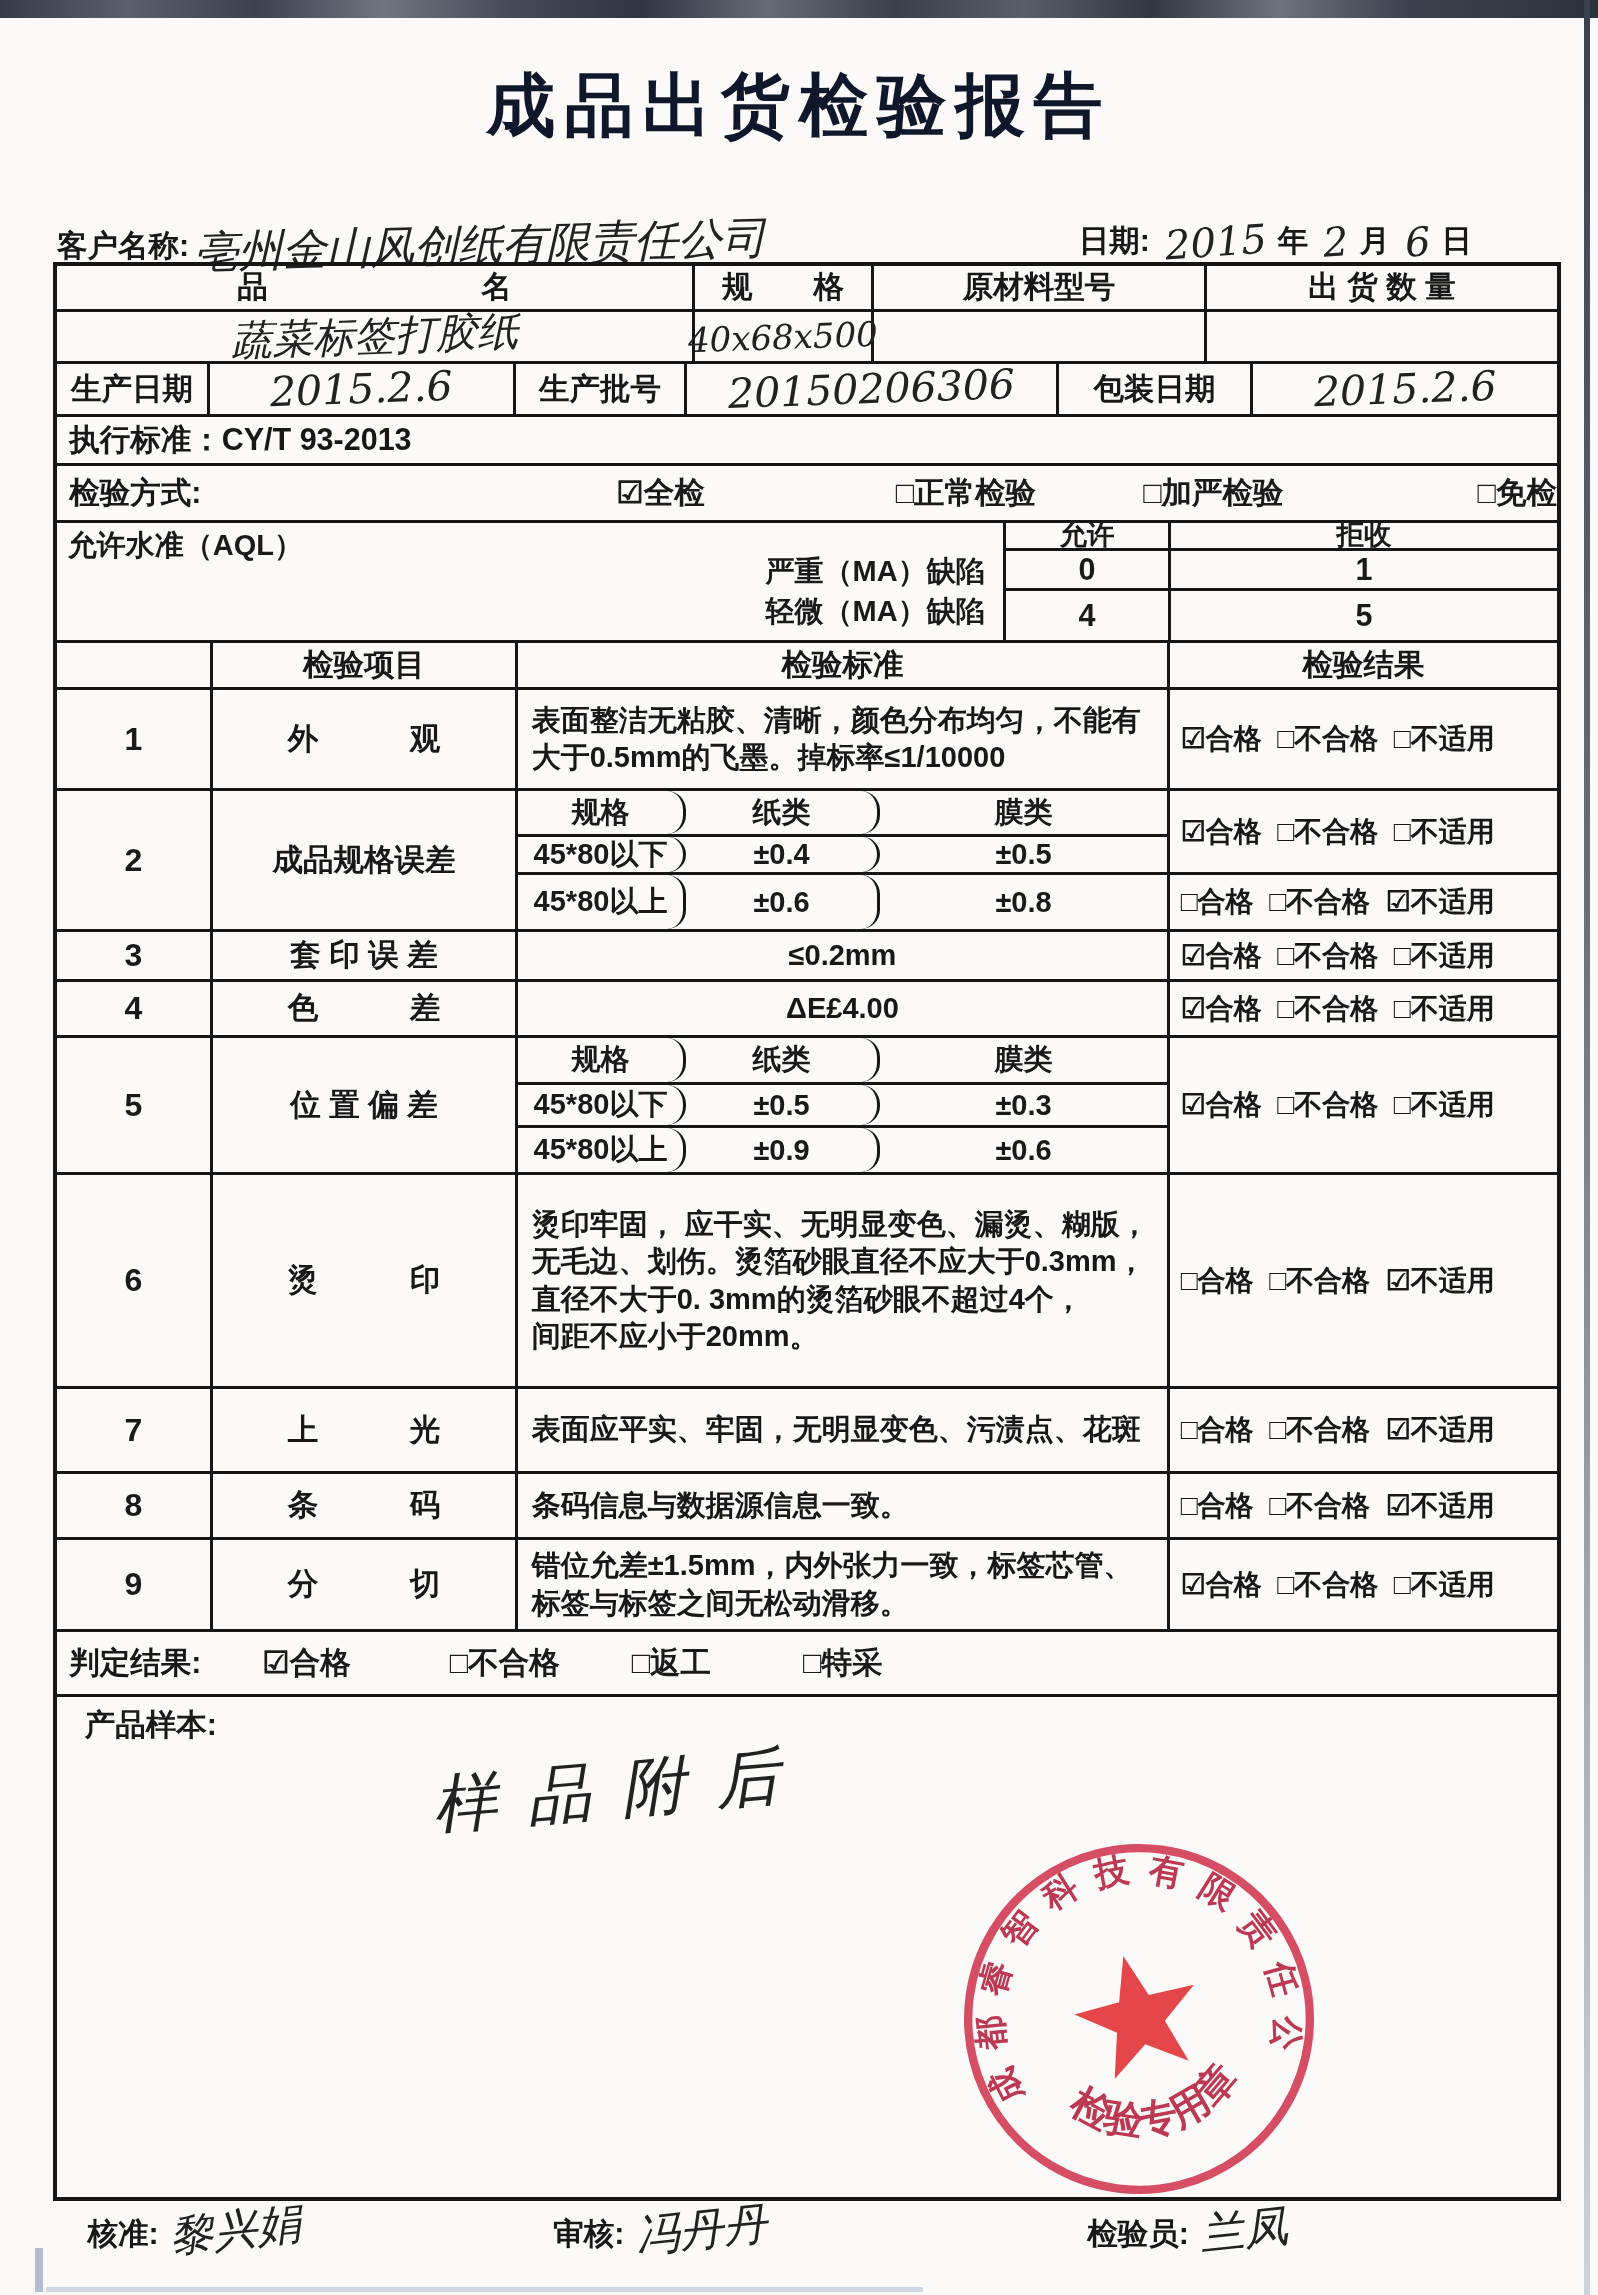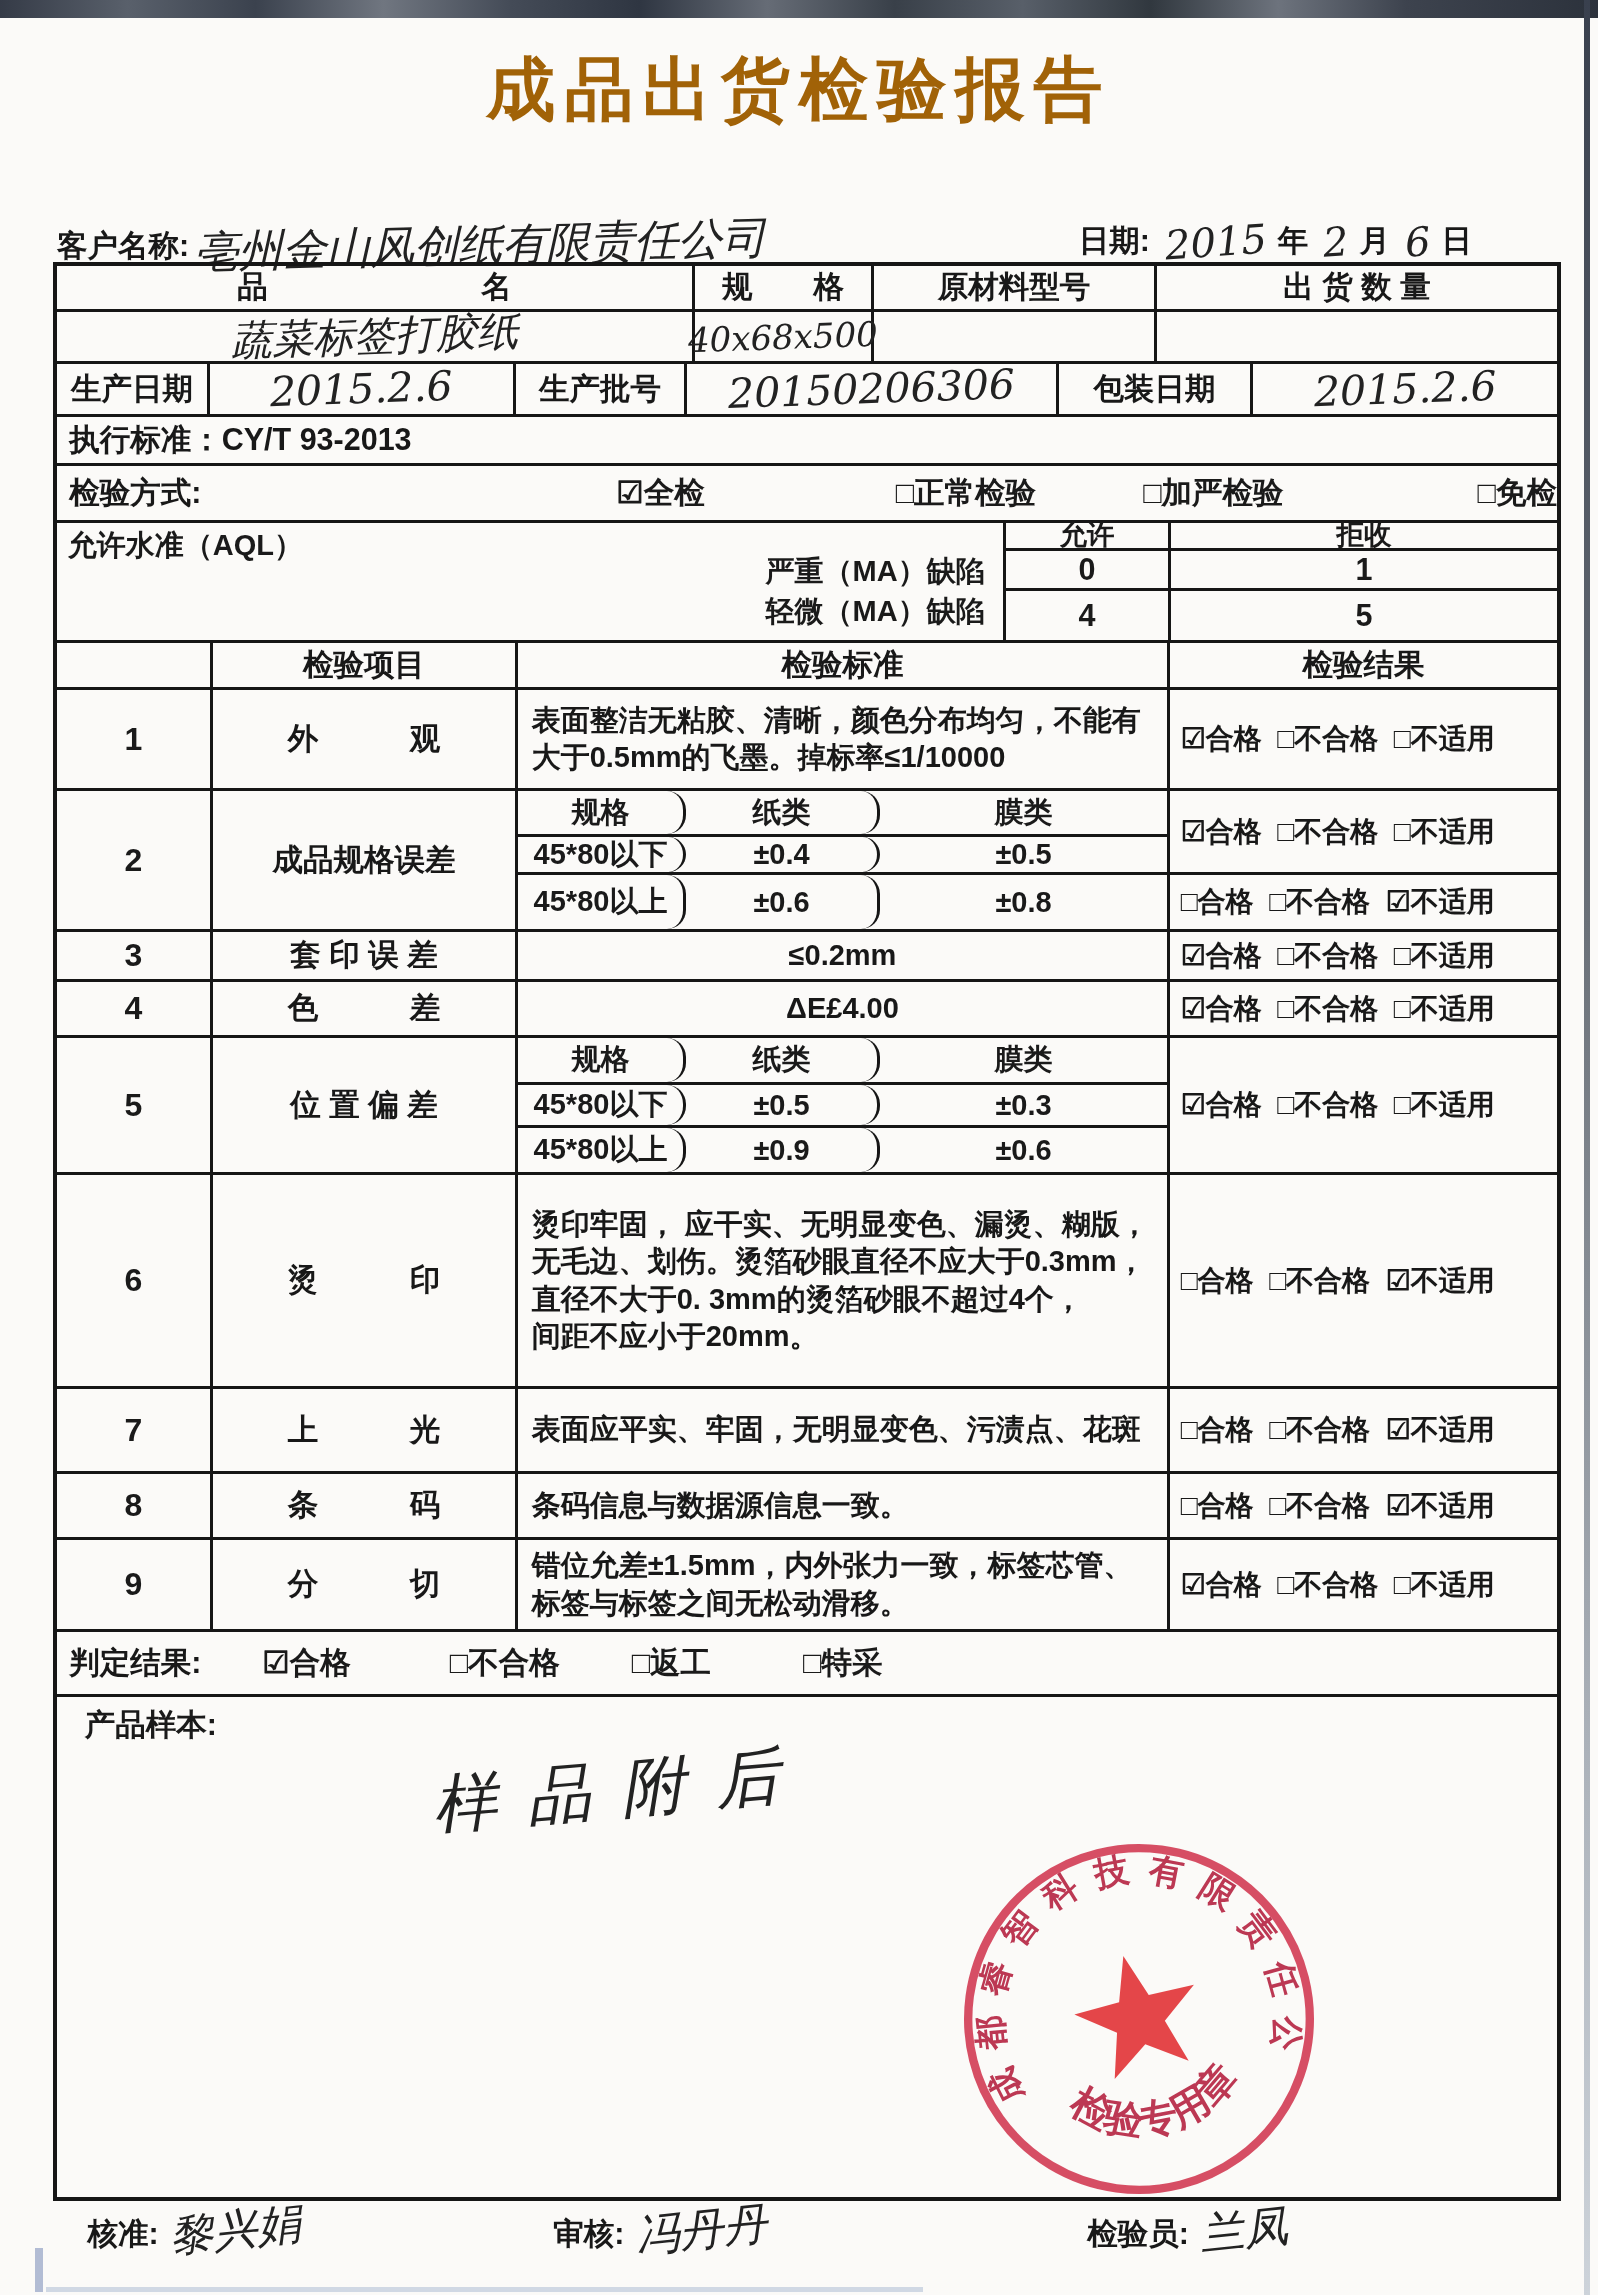--- a/index.html
+++ b/index.html
@@ -13,22 +13,22 @@
   [data-bind]{white-space:pre-wrap;}
 
   
   .scan-top-strip{position:absolute;top:0;left:0;width:100%;height:18.3px;
     background:linear-gradient(90deg,#353b47,#59606b 8%,#3b424e 16%,#707680 24%,#444b57 32%,#2f3642 40%,#666c76 48%,#394049 56%,#585f69 64%,#31383f 72%,#6d737d 80%,#3d434e 88%,#2c323c 100%);}
   .scan-right-edge{position:absolute;top:0;right:7.6px;width:6.1px;height:100%;
     background:linear-gradient(#39404e,#6a7078 40%,#aab0b8 75%,#cdd3da);}
   .scan-bottom-line{position:absolute;left:46px;bottom:3.1px;width:877px;height:4.6px;background:#b9c6d8;opacity:.65;}
   .scan-corner-mark{position:absolute;left:35px;top:2248px;width:7.6px;height:44px;background:#5872a8;opacity:.45;}
 
-  .title{position:absolute;top:44px;left:0;width:100%;text-align:center;
-    font-family:"Liberation Serif", serif;font-weight:bold;font-size:69px;letter-spacing:9.2px;color:#a16207;}
+  .title{position:absolute;top:60px;left:0;width:100%;text-align:center;
+    font-family:"Liberation Serif", serif;font-weight:bold;font-size:69px;letter-spacing:9.2px;color:#0f172a;}
 
   .customer-row{position:absolute;top:212px;left:57px;width:1499px;height:55px;display:flex;align-items:flex-end;}
   .plbl{font-weight:bold;font-size:30.5px;color:#181818;}
   .hw{font-family:"DejaVu Serif", serif;font-style:italic;color:#222;}
   .customer-row .hw{font-size:44px;margin-left:4.6px;transform:rotate(-1.5deg);line-height:1;}
   .date-group{position:absolute;right:84px;bottom:4.6px;display:flex;align-items:flex-end;gap:10.7px;}
   .date-group .hw{font-size:40px;line-height:1;transform:rotate(-4deg);}
 
   
   .tbl{position:absolute;left:53px;top:262px;width:1508px;height:1939px;
@@ -36,21 +36,21 @@
   .row{display:flex;border-bottom:3.8px solid #161616;box-sizing:border-box;flex:none;}
   .row:last-child{border-bottom:none;flex:1;}
   .cell{border-right:3.8px solid #161616;box-sizing:border-box;display:flex;align-items:center;overflow:visible;}
   .cell:last-child{border-right:none;}
   .cc{justify-content:center;text-align:center;}
   .lbl{font-weight:bold;font-size:30.5px;color:#181818;}
   .txt{font-weight:bold;font-size:29px;line-height:1.28;color:#181818;}
   .res{font-weight:bold;font-size:28px;color:#181818;padding-left:10.7px;}
 
   
-  .ca-name{width:638px;}.ca-spec{width:179px;}.ca-mat{width:283px;}.ca-qty{flex:1;}
+  .ca-name{width:638px;}.ca-spec{width:179px;}.ca-mat{width:333px;}.ca-qty{flex:1;}
   .cb-l1{width:153px;}.cb-v1{width:306px;}.cb-l2{width:171px;}.cb-v2{width:372px;}.cb-l3{width:194px;}.cb-v3{flex:1;}
   .hw-cell{font-size:41px;justify-content:center;}
   .hw-cell .hw{transform:rotate(-2deg);}
 
   .fullcell{flex:1;padding-left:12.2px;}
   .method-opts{display:flex;align-items:center;flex:1;justify-content:flex-end;}
   .method-opts .opt{font-weight:bold;font-size:30.5px;}
 
   
   .aql-left{width:949px;position:relative;display:block;}

